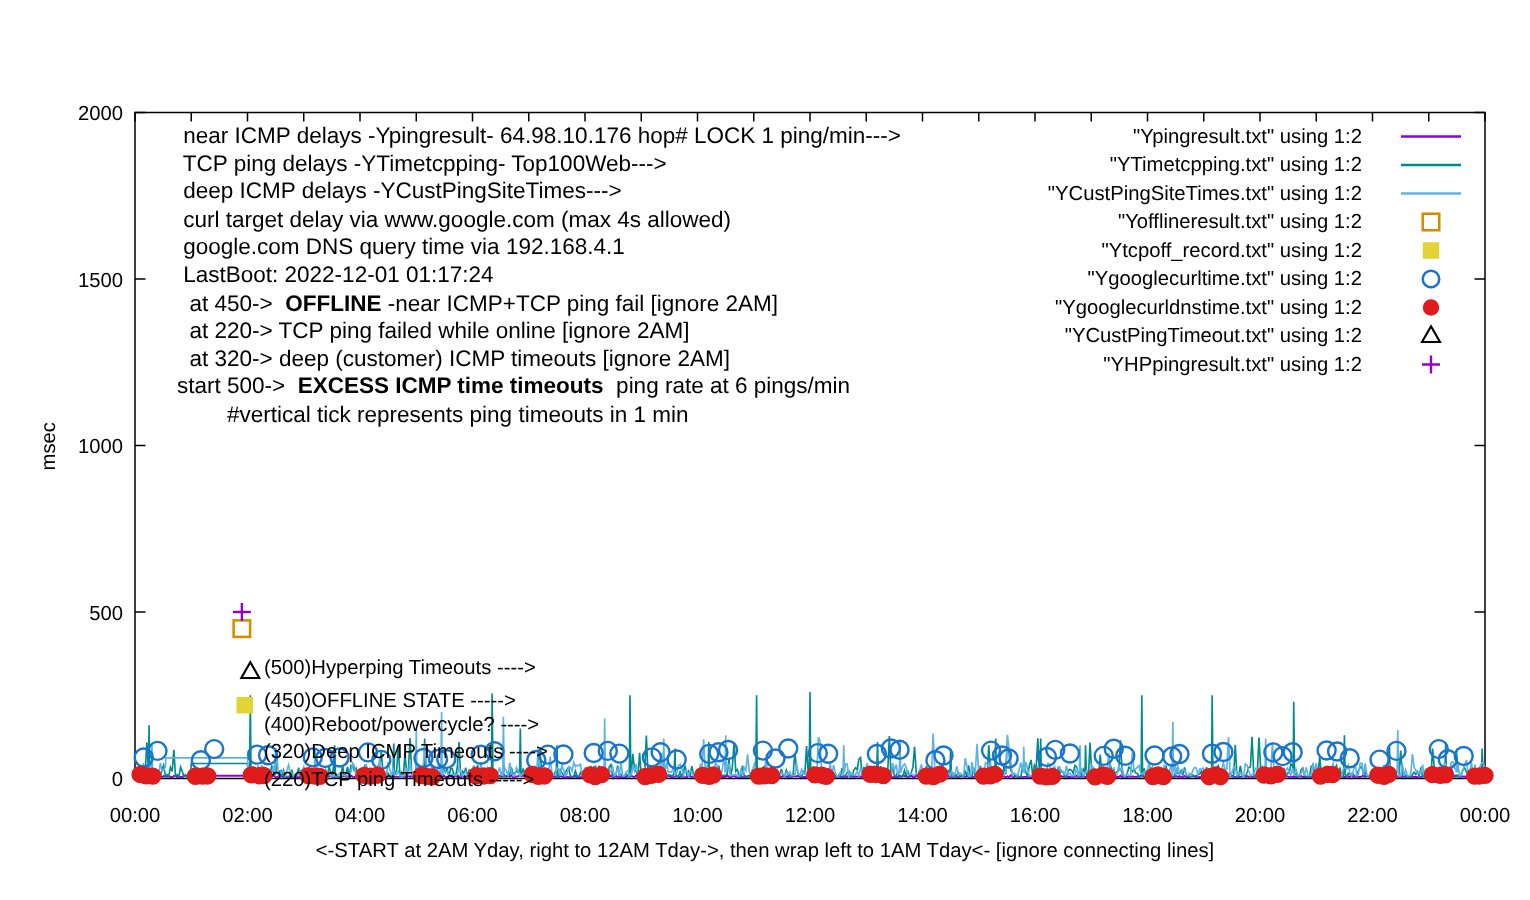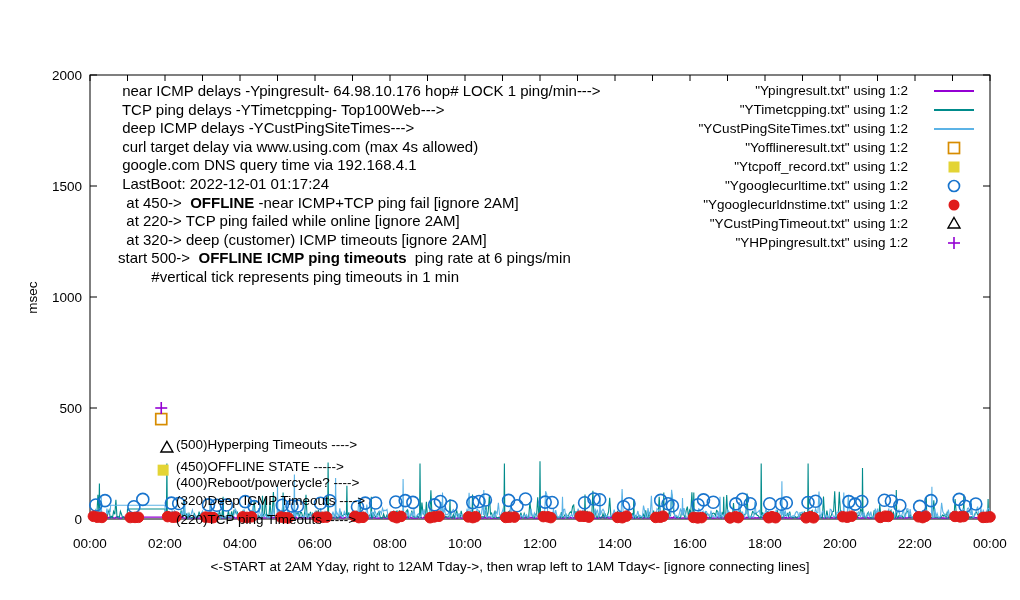--- a/index.html
+++ b/index.html
@@ -263,27 +263,27 @@
       <line x1="161.25" x2="161.25" y1="402" y2="414" stroke="#9400d3" stroke-width="1.6"></line>
     </svg>
 
   <div id="y-axis-label" class="t">msec</div>
   <div id="x-axis-caption" class="t">&lt;-START at 2AM Yday, right to 12AM Tday-&gt;, then wrap left to 1AM Tday&lt;- [ignore connecting lines]</div>
 
   <div id="annotations">
     <div class="ann a0"><span> near ICMP delays -Ypingresult- 64.98.10.176 hop# LOCK 1 ping/min---&gt;</span></div>
     <div class="ann a1"><span> TCP ping delays -YTimetcpping- Top100Web---&gt;</span></div>
     <div class="ann a2"><span> deep ICMP delays -YCustPingSiteTimes---&gt;</span></div>
-    <div class="ann a3"><span> curl target delay via www.using.com (max 4s allowed)</span></div>
+    <div class="ann a3"><span> curl target delay via www.google.com (max 4s allowed)</span></div>
     <div class="ann a4"><span> google.com DNS query time via 192.168.4.1</span></div>
     <div class="ann a5"><span> LastBoot: 2022-12-01 01:17:24</span></div>
     <div class="ann a6"><span>  at 450-&gt;  </span><b>OFFLINE</b><span> -near ICMP+TCP ping fail [ignore 2AM]</span></div>
     <div class="ann a7"><span>  at 220-&gt; TCP ping failed while online [ignore 2AM]</span></div>
     <div class="ann a8"><span>  at 320-&gt; deep (customer) ICMP timeouts [ignore 2AM]</span></div>
-    <div class="ann a9"><span>start 500-&gt;  </span><b>OFFLINE ICMP ping timeouts</b><span>  ping rate at 6 pings/min</span></div>
+    <div class="ann a9"><span>start 500-&gt;  </span><b>EXCESS ICMP time timeouts</b><span>  ping rate at 6 pings/min</span></div>
     <div class="ann a10"><span>        #vertical tick represents ping timeouts in 1 min</span></div>
   </div>
 
   <div id="mid-annotations">
     <div class="mid m0">(500)Hyperping Timeouts ----&gt;</div>
     <div class="mid m1">(450)OFFLINE STATE -----&gt;</div>
     <div class="mid m2">(400)Reboot/powercycle? ----&gt;</div>
     <div class="mid m3">(320)Deep ICMP Timeouts ----&gt;</div>
     <div class="mid m4">(220)TCP ping Timeouts -----&gt;</div>
   </div>

